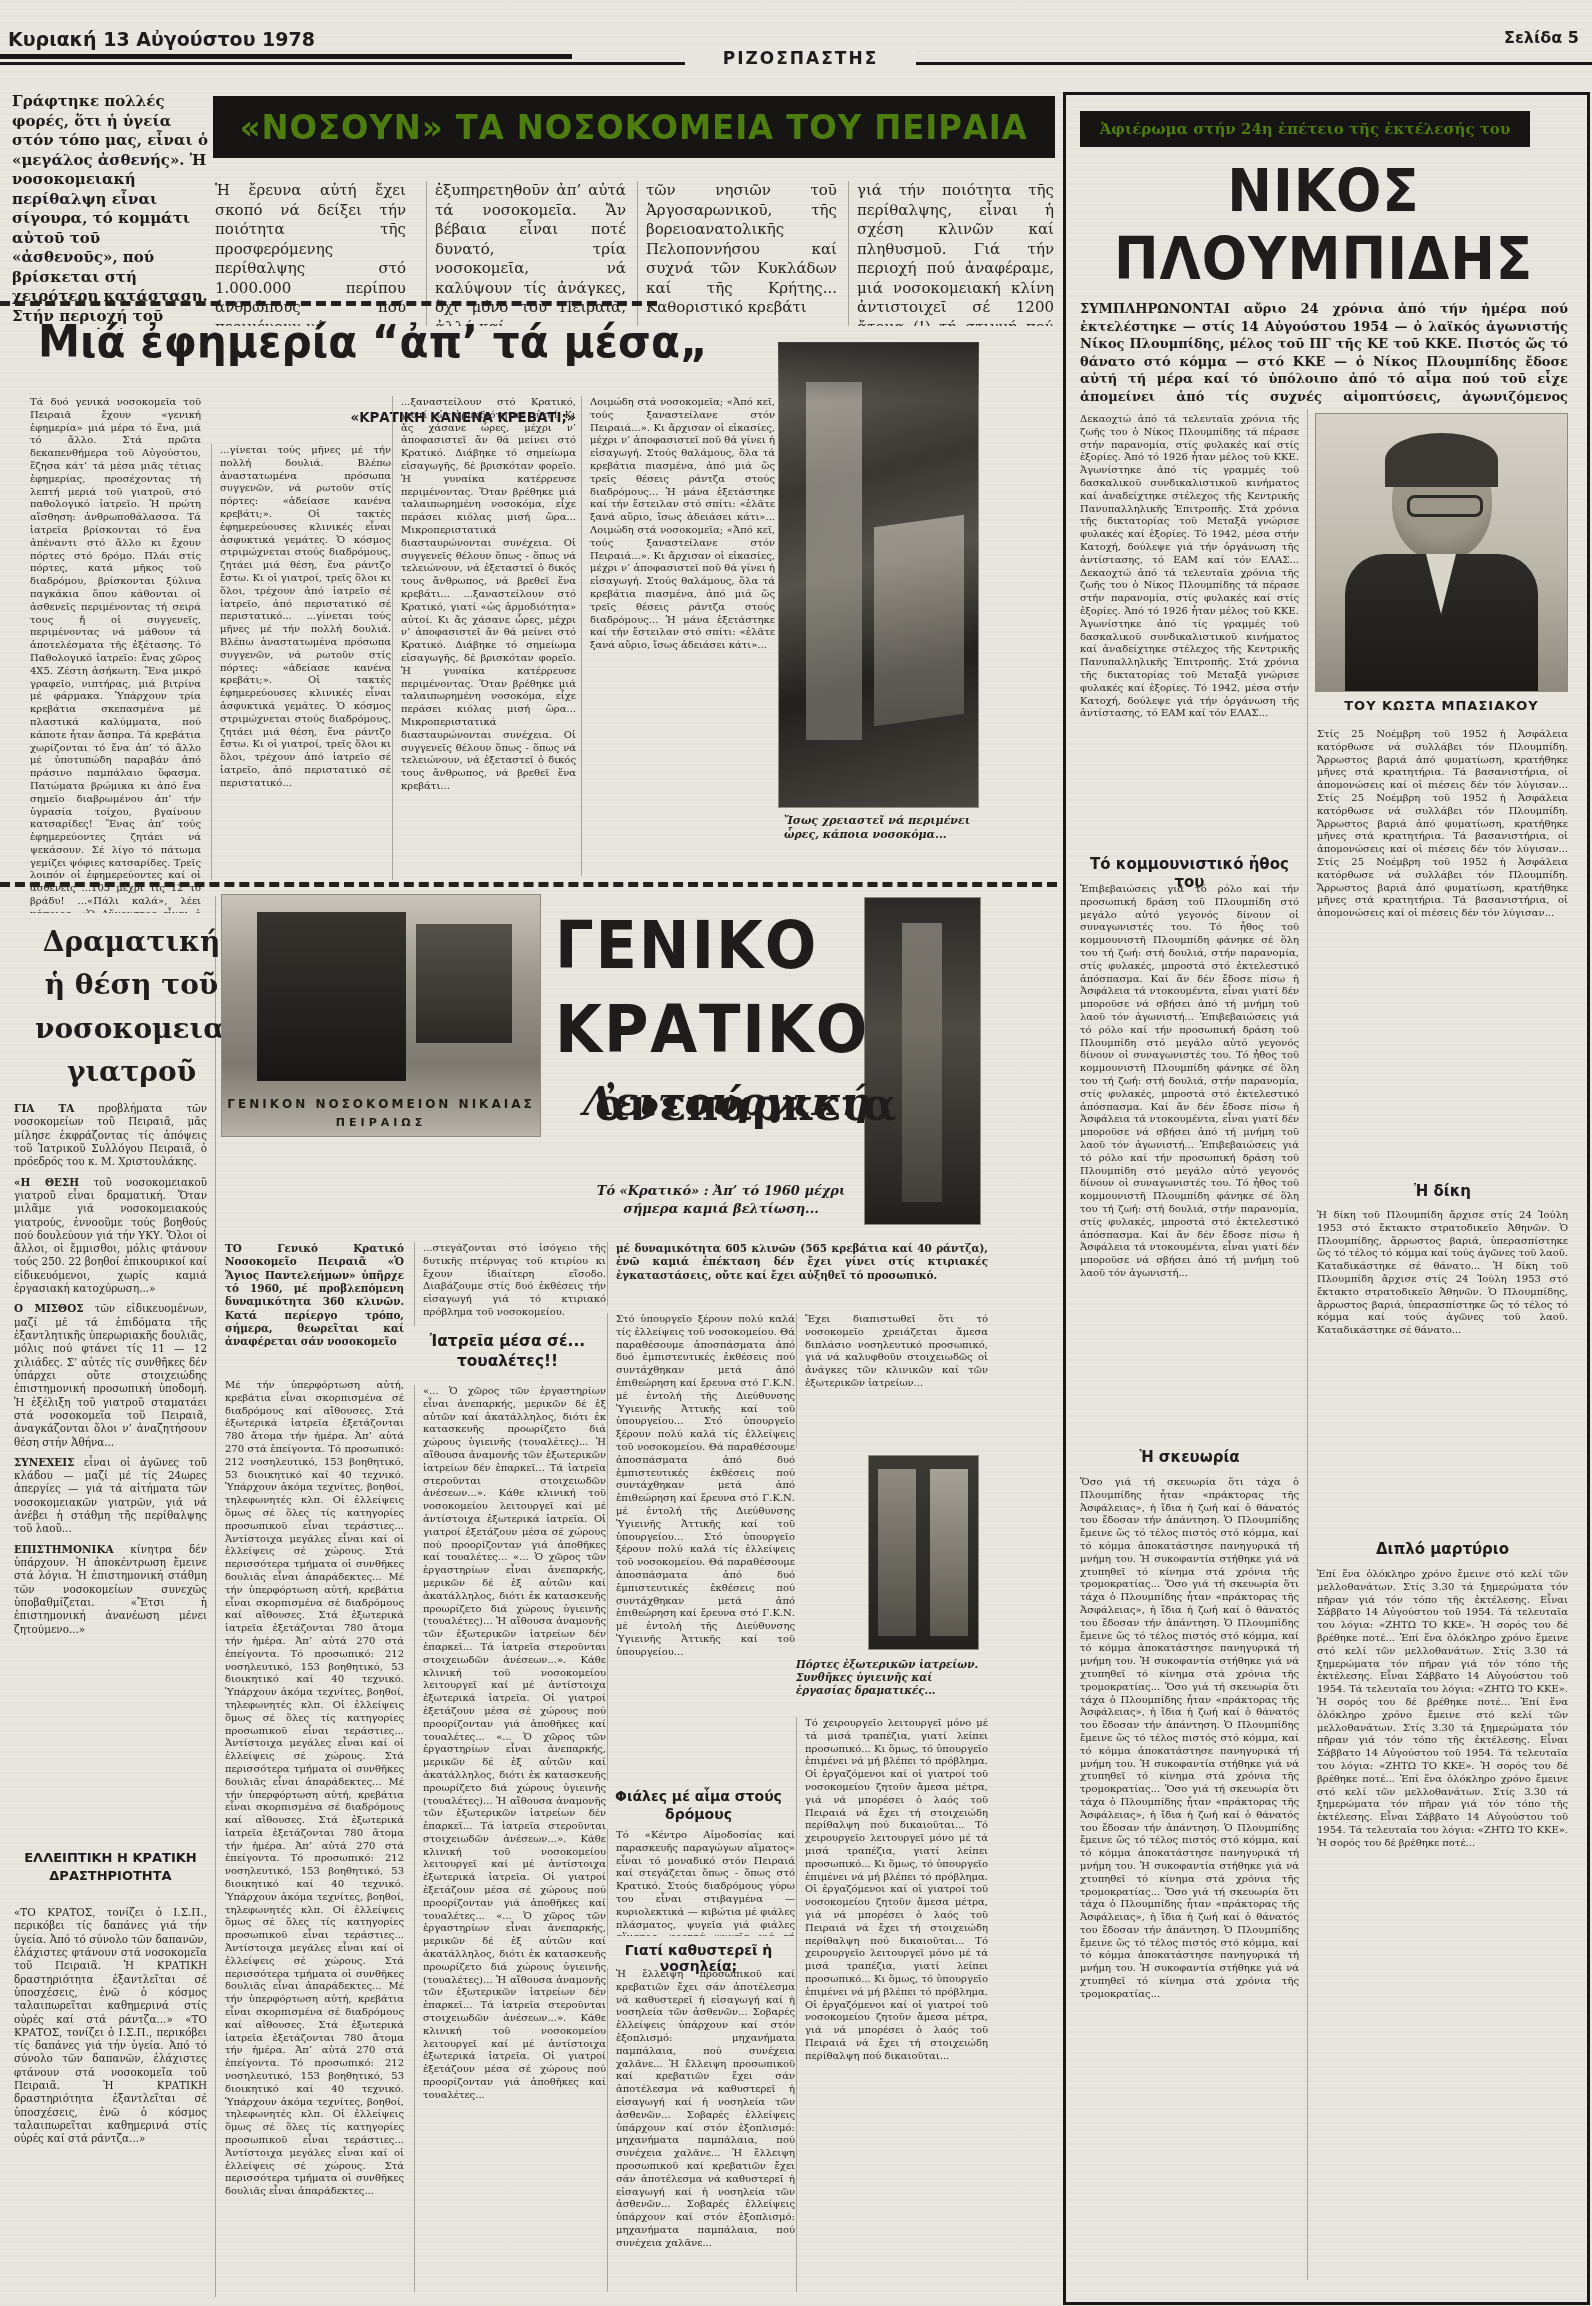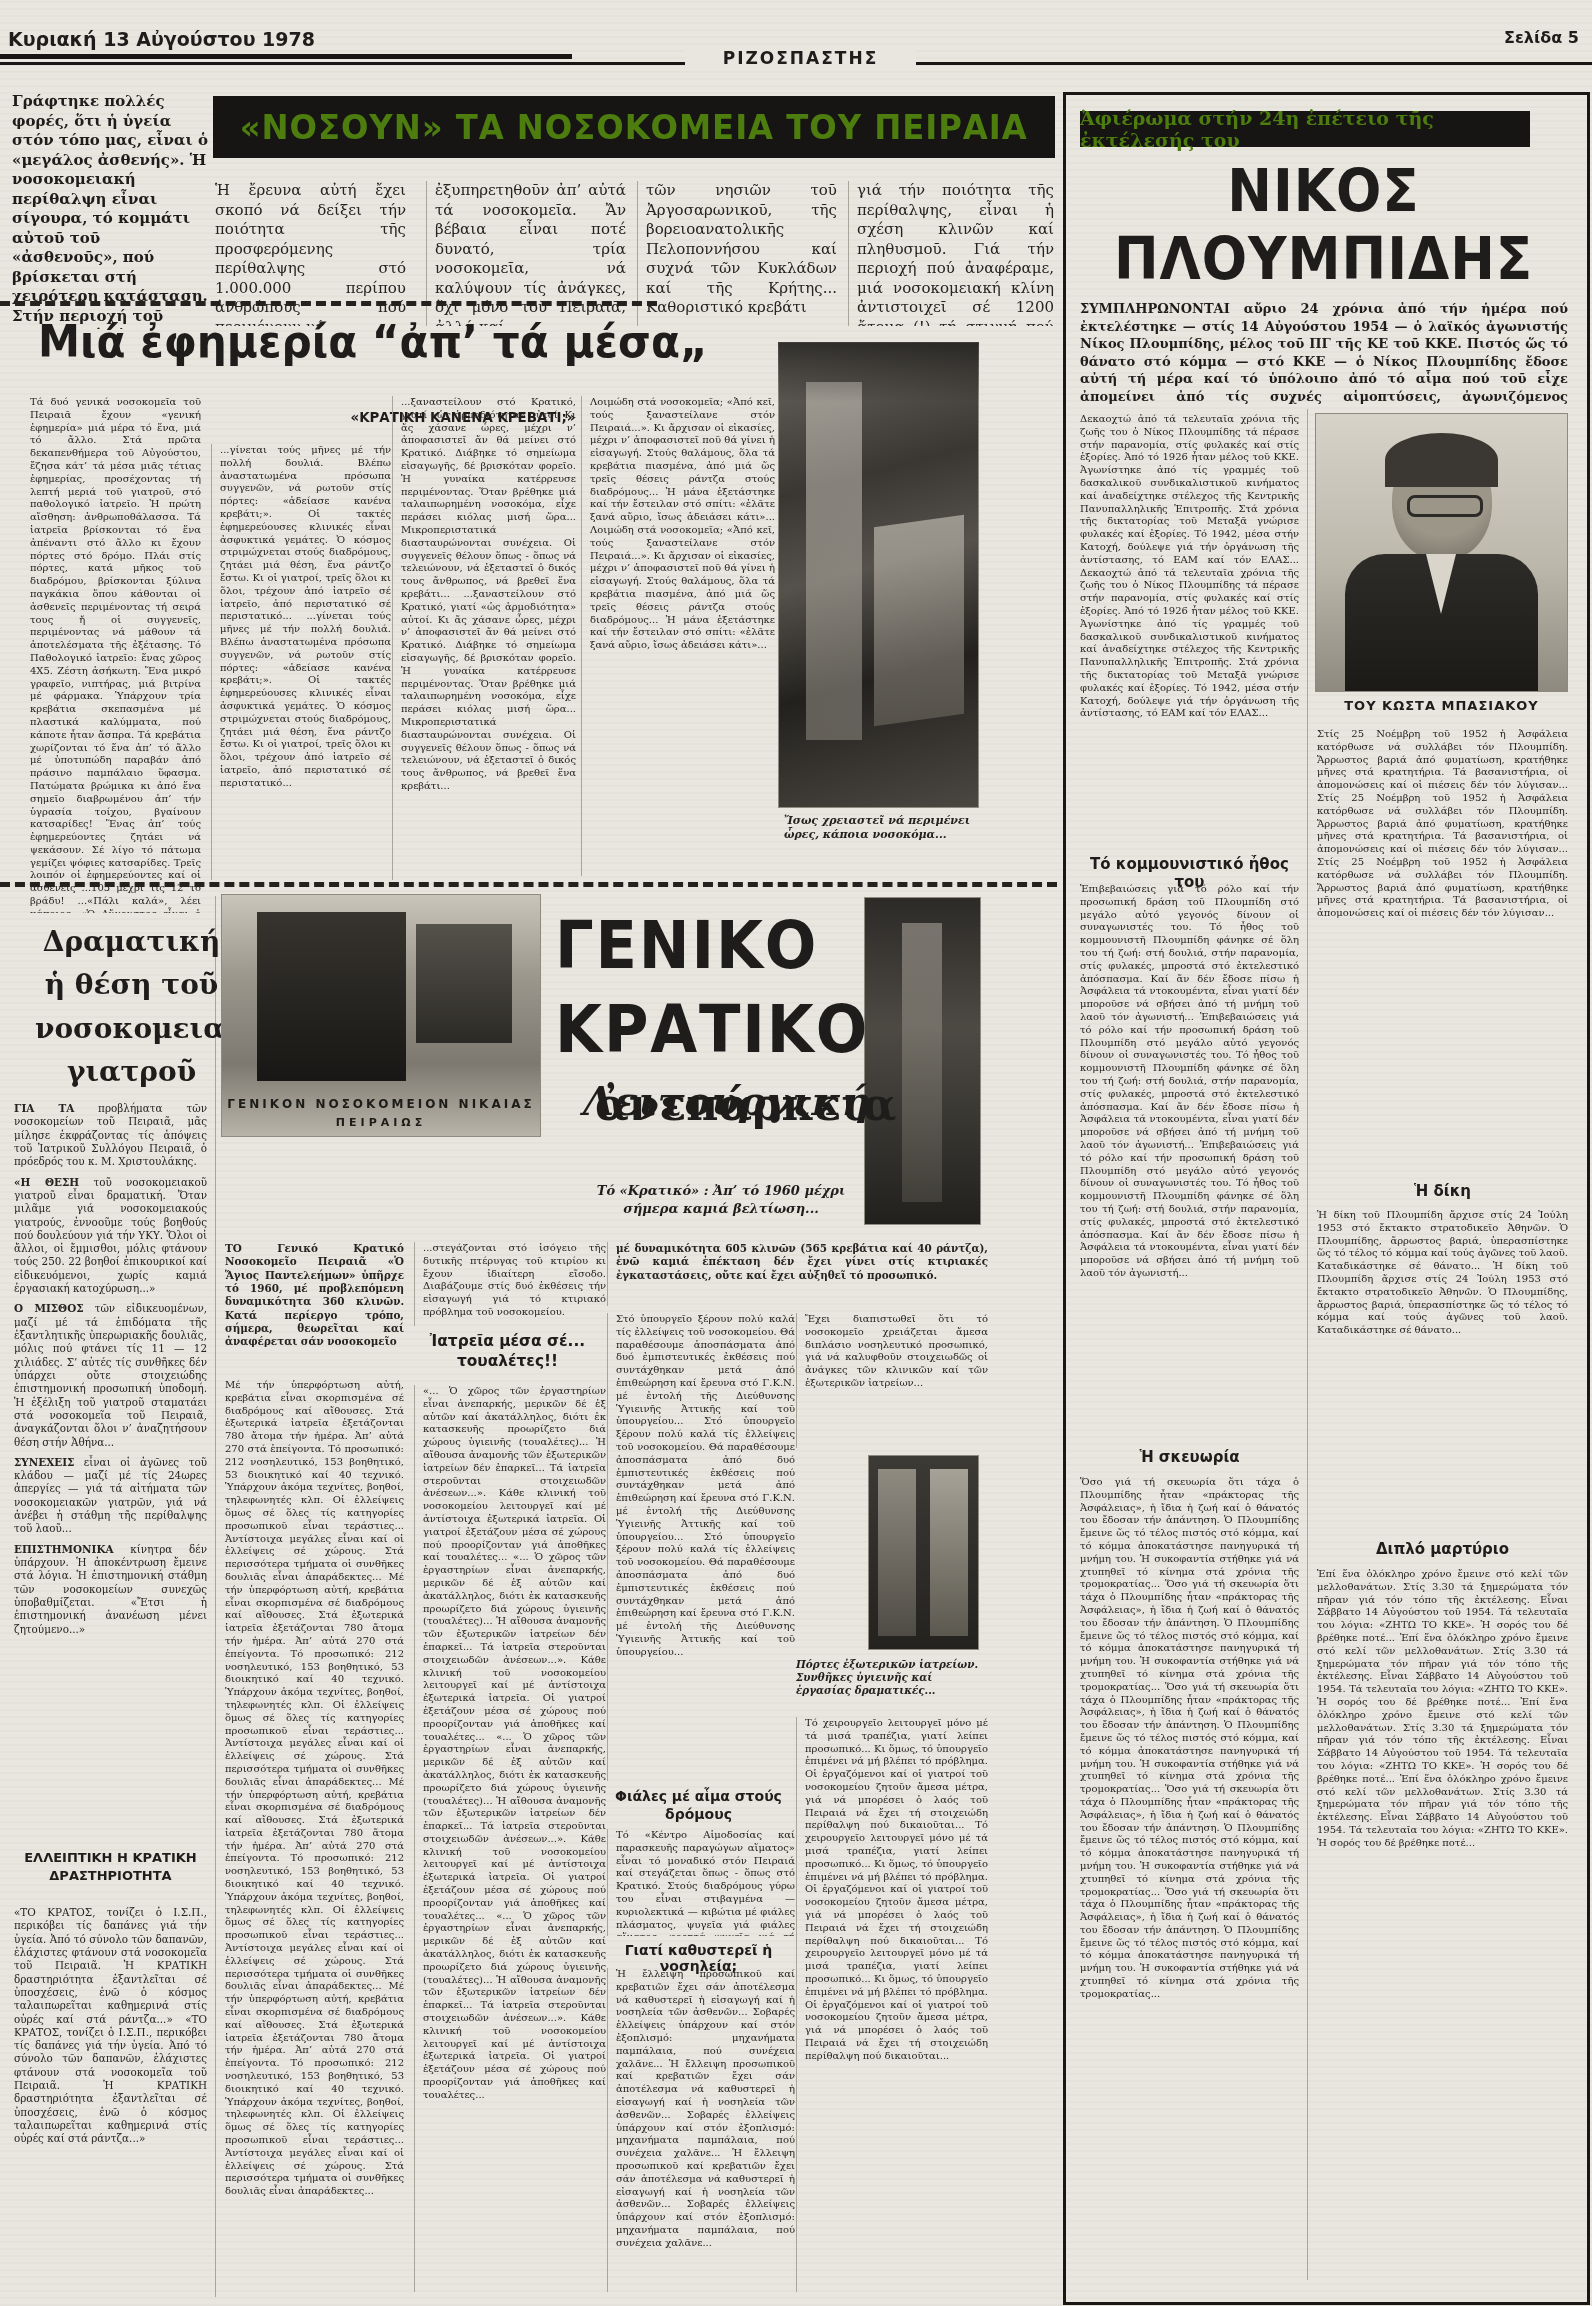--- a/index.html
+++ b/index.html
@@ -126,21 +126,21 @@
     <div class="abs" style="left:10px;top:14px;width:38px;height:167px;background:linear-gradient(180deg,#8f8b81,#4f4c45);"></div>
     <div class="abs" style="left:62px;top:14px;width:38px;height:167px;background:linear-gradient(180deg,#a7a297,#5b584f);"></div>
   </div>
   <div class="abs caption" style="left:796px;top:1658px;width:183px;height:52px;font-size:10.4px;">Πόρτες ἐξωτερικῶν ἰατρείων. Συνθῆκες ὑγιεινῆς καί ἐργασίας δραματικές...</div>
 
   <div class="abs bodycol vline" style="left:796px;top:1717px;width:183px;height:575px;">Τό χειρουργεῖο λειτουργεῖ μόνο μέ τά μισά τραπέζια, γιατί λείπει προσωπικό... Κι ὅμως, τό ὑπουργεῖο ἐπιμένει νά μή βλέπει τό πρόβλημα. Οἱ ἐργαζόμενοι καί οἱ γιατροί τοῦ νοσοκομείου ζητοῦν ἄμεσα μέτρα, γιά νά μπορέσει ὁ λαός τοῦ Πειραιά νά ἔχει τή στοιχειώδη περίθαλψη πού δικαιοῦται... Τό χειρουργεῖο λειτουργεῖ μόνο μέ τά μισά τραπέζια, γιατί λείπει προσωπικό... Κι ὅμως, τό ὑπουργεῖο ἐπιμένει νά μή βλέπει τό πρόβλημα. Οἱ ἐργαζόμενοι καί οἱ γιατροί τοῦ νοσοκομείου ζητοῦν ἄμεσα μέτρα, γιά νά μπορέσει ὁ λαός τοῦ Πειραιά νά ἔχει τή στοιχειώδη περίθαλψη πού δικαιοῦται... Τό χειρουργεῖο λειτουργεῖ μόνο μέ τά μισά τραπέζια, γιατί λείπει προσωπικό... Κι ὅμως, τό ὑπουργεῖο ἐπιμένει νά μή βλέπει τό πρόβλημα. Οἱ ἐργαζόμενοι καί οἱ γιατροί τοῦ νοσοκομείου ζητοῦν ἄμεσα μέτρα, γιά νά μπορέσει ὁ λαός τοῦ Πειραιά νά ἔχει τή στοιχειώδη περίθαλψη πού δικαιοῦται...</div>
 
   <div class="abs tribute-box" style="left:1063px;top:92px;width:521px;height:2207px;">
 
     <div class="abs blackbox" style="left:14px;top:16px;width:450px;height:36px;">
-      <span style="font-size:19px;font-weight:bold;">Ἀφιέρωμα στήν 24η ἐπέτειο τῆς ἐκτέλεσής του</span>
+      <span style="font-size:15px;font-weight:bold;">Ἀφιέρωμα στήν 24η ἐπέτειο τῆς ἐκτέλεσής του</span>
     </div>
 
     <div class="abs sans" style="left:0;top:62px;width:515px;text-align:center;font-size:58px;font-weight:bold;letter-spacing:1px;transform:scaleX(.92);">ΝΙΚΟΣ ΠΛΟΥΜΠΙΔΗΣ</div>
 
 
     <div class="abs" style="left:14px;top:205px;width:488px;height:107px;font-size:13px;font-weight:bold;line-height:1.35;text-align:justify;overflow:hidden;">ΣΥΜΠΛΗΡΩΝΟΝΤΑΙ αὔριο 24 χρόνια ἀπό τήν ἡμέρα πού ἐκτελέστηκε — στίς 14 Αὐγούστου 1954 — ὁ λαϊκός ἀγωνιστής Νίκος Πλουμπίδης, μέλος τοῦ ΠΓ τῆς ΚΕ τοῦ ΚΚΕ. Πιστός ὥς τό θάνατο στό κόμμα — στό ΚΚΕ — ὁ Νίκος Πλουμπίδης ἔδοσε αὐτή τή μέρα καί τό ὑπόλοιπο ἀπό τό αἷμα πού τοῦ εἶχε ἀπομείνει ἀπό τίς συχνές αἱμοπτύσεις, ἀγωνιζόμενος ἀσταμάτητα, χρόνια ὁλόκληρα, γιά τό λαό, τή δημοκρατία, τό σοσιαλισμό.</div>
 
     <div class="abs" style="left:241px;top:314px;width:1px;height:1871px;background:#aaa59a;"></div>
 
     <div class="abs bodycol" style="left:14px;top:318px;width:219px;height:436px;">Δεκαοχτώ ἀπό τά τελευταῖα χρόνια τῆς ζωῆς του ὁ Νίκος Πλουμπίδης τά πέρασε στήν παρανομία, στίς φυλακές καί στίς ἐξορίες. Ἀπό τό 1926 ἦταν μέλος τοῦ ΚΚΕ. Ἀγωνίστηκε ἀπό τίς γραμμές τοῦ δασκαλικοῦ συνδικαλιστικοῦ κινήματος καί ἀναδείχτηκε στέλεχος τῆς Κεντρικῆς Πανυπαλληλικῆς Ἐπιτροπῆς. Στά χρόνια τῆς δικτατορίας τοῦ Μεταξᾶ γνώρισε φυλακές καί ἐξορίες. Τό 1942, μέσα στήν Κατοχή, δούλεψε γιά τήν ὀργάνωση τῆς ἀντίστασης, τό ΕΑΜ καί τόν ΕΛΑΣ... Δεκαοχτώ ἀπό τά τελευταῖα χρόνια τῆς ζωῆς του ὁ Νίκος Πλουμπίδης τά πέρασε στήν παρανομία, στίς φυλακές καί στίς ἐξορίες. Ἀπό τό 1926 ἦταν μέλος τοῦ ΚΚΕ. Ἀγωνίστηκε ἀπό τίς γραμμές τοῦ δασκαλικοῦ συνδικαλιστικοῦ κινήματος καί ἀναδείχτηκε στέλεχος τῆς Κεντρικῆς Πανυπαλληλικῆς Ἐπιτροπῆς. Στά χρόνια τῆς δικτατορίας τοῦ Μεταξᾶ γνώρισε φυλακές καί ἐξορίες. Τό 1942, μέσα στήν Κατοχή, δούλεψε γιά τήν ὀργάνωση τῆς ἀντίστασης, τό ΕΑΜ καί τόν ΕΛΑΣ...</div>

